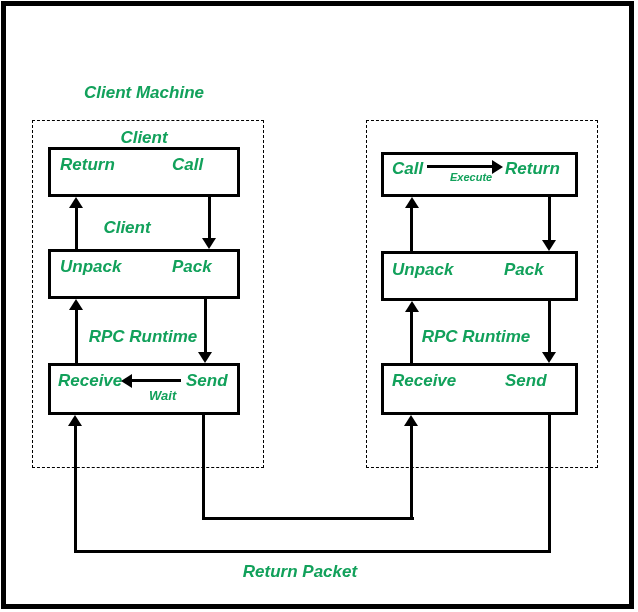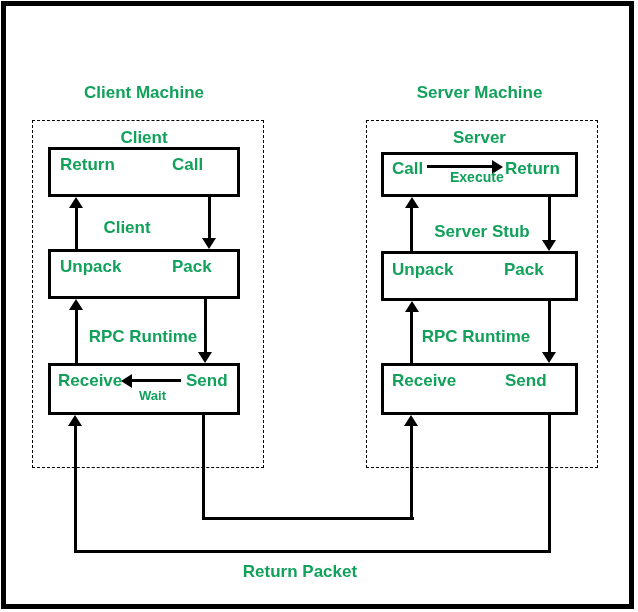--- a/index.html
+++ b/index.html
@@ -1,45 +1,44 @@
 <!DOCTYPE html>
 <html style="--green: #12A15B; --line: #000000; --bg: #FFFFFF;"><head>
 <meta charset="utf-8">
 <style>
   :root { --green:#12A15B; --line:#000; --bg:#fff; }
   html,body { margin:0; padding:0; background:var(--bg); }
   #canvas {
     position:relative; width:638px; height:612px; background:var(--bg);
-    font-family:"Liberation Sans","DejaVu Sans",sans-serif; overflow:hidden;
+    font-family:"Liberation Sans","DejaVu Sans",sans-serif; overflow:hidden;font-style:italic;
   }
   .frame { position:absolute; left:1px; top:1px; width:633px; height:608px;
     border:5px solid var(--line); box-sizing:border-box; }
   .dashed { position:absolute; border:1px dashed var(--line); box-sizing:border-box; }
   .box { position:absolute; border:3px solid var(--line); box-sizing:border-box; background:var(--bg); }
   .glabel { position:absolute; color:var(--green); font-weight:bold; font-size:17px;
     line-height:18px; white-space:nowrap; }
   .center { text-align:center; }
   .small { font-size:13px; line-height:14px; }
-  .tiny { font-size:14px; line-height:12px; }
+  .tiny { font-size:11px; line-height:12px; }
   .vline { position:absolute; width:3px; background:var(--line); }
   .hline { position:absolute; height:3px; background:var(--line); }
   .head { position:absolute; width:0; height:0; }
   .head.up    { border-left:7px solid transparent; border-right:7px solid transparent; border-bottom:11px solid var(--line); }
   .head.down  { border-left:7px solid transparent; border-right:7px solid transparent; border-top:11px solid var(--line); }
   .head.left  { border-top:7px solid transparent; border-bottom:7px solid transparent; border-right:11px solid var(--line); }
   .head.right { border-top:7px solid transparent; border-bottom:7px solid transparent; border-left:11px solid var(--line); }
 </style>
 </head>
 <body>
 
 <div id="canvas">
   <div class="frame"></div>
 
   <div class="glabel center" style="left:48px;top:84px;width:192px;">Client Machine</div>
-  <div class="glabel center" style="left:381px;top:84px;width:197px;">Server Machine</div>
 
   <div class="dashed" style="left:32px;top:120px;width:232px;height:348px;"></div>
   <div class="dashed" style="left:366px;top:120px;width:232px;height:348px;"></div>
 
   <div class="glabel center" style="left:48px;top:129px;width:192px;">Client</div>
   <div class="box" style="left:48px;top:147px;width:192px;height:50px;"></div>
   <div class="glabel" style="left:60px;top:156px;">Return</div>
   <div class="glabel" style="left:172px;top:156px;">Call</div>
 
   <div class="head up" style="left:69px;top:197px;"></div>
@@ -56,35 +55,33 @@
   <div class="vline" style="left:75px;top:309px;height:54px;"></div>
   <div class="vline" style="left:204px;top:299px;height:53px;"></div>
   <div class="head down" style="left:198px;top:352px;"></div>
   <div class="glabel center" style="left:63px;top:328px;width:160px;">RPC Runtime</div>
 
   <div class="box" style="left:48px;top:363px;width:192px;height:52px;"></div>
   <div class="glabel" style="left:58px;top:372px;">Receive</div>
   <div class="glabel" style="left:186px;top:372px;">Send</div>
   <div class="head left" style="left:121px;top:374px;"></div>
   <div class="hline" style="left:131px;top:379px;width:50px;"></div>
-  <div class="glabel small" style="left:139px;top:389px;">Wait</div>
+  <div class="glabel small" style="left:149px;top:389px;">Wait</div>
 
-  <div class="glabel center" style="left:381px;top:129px;width:197px;">Server</div>
   <div class="box" style="left:381px;top:152px;width:197px;height:45px;"></div>
   <div class="glabel" style="left:392px;top:160px;">Call</div>
   <div class="hline" style="left:427px;top:165px;width:66px;"></div>
   <div class="head right" style="left:492px;top:160px;"></div>
   <div class="glabel tiny" style="left:450px;top:171px;">Execute</div>
   <div class="glabel" style="left:505px;top:160px;">Return</div>
 
   <div class="head up" style="left:405px;top:197px;"></div>
   <div class="vline" style="left:410px;top:207px;height:44px;"></div>
   <div class="vline" style="left:548px;top:197px;height:43px;"></div>
   <div class="head down" style="left:542px;top:240px;"></div>
-  <div class="glabel center" style="left:402px;top:223px;width:160px;">Server Stub</div>
 
   <div class="box" style="left:381px;top:251px;width:197px;height:50px;"></div>
   <div class="glabel" style="left:392px;top:261px;">Unpack</div>
   <div class="glabel" style="left:504px;top:261px;">Pack</div>
 
   <div class="head up" style="left:405px;top:301px;"></div>
   <div class="vline" style="left:410px;top:311px;height:52px;"></div>
   <div class="vline" style="left:548px;top:301px;height:51px;"></div>
   <div class="head down" style="left:542px;top:352px;"></div>
   <div class="glabel center" style="left:396px;top:328px;width:160px;">RPC Runtime</div>

